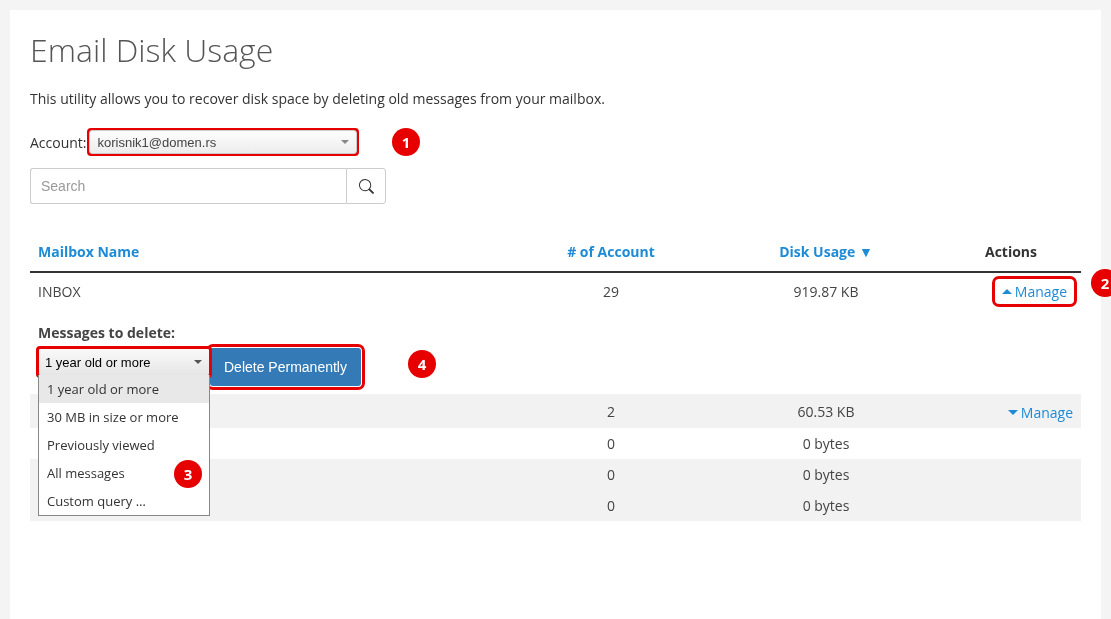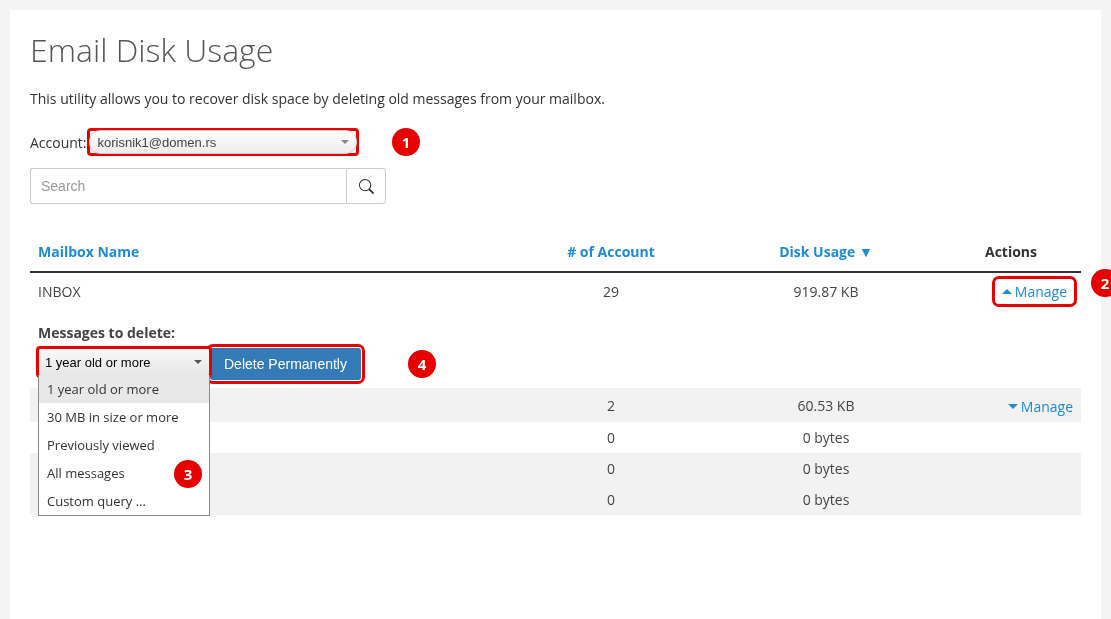--- a/index.html
+++ b/index.html
@@ -32,21 +32,21 @@
       align-items: center;
       gap: 2px;
     }
     .label-account {
       font-size: 14px;
       color: #333;
     }
     .account-select {
       background: linear-gradient(#fdfdfd, #ededed);
       border: 1px solid #ccc;
-      border-radius: 11px;
+      border-radius: 3px;
       height: 24px;
       padding: 0 20px 0 8px;
       font-size: 13px;
       color: #444;
       appearance: none;
       width: 268px;
       position: relative;
     }
     .select-wrapper { position: relative; display: inline-block; }
     .select-wrapper::after {
@@ -179,21 +179,21 @@
       color: #333;
       cursor: pointer;
     }
     .dropdown-open .opt.selected { background: #e8e8e8; }
     .delete-btn {
       background: #337ab7;
       color: #fff;
       border: none;
       border-radius: 3px;
       padding: 0 14px;
-      height: 32px;
+      height: 38px;
       font-size: 14px;
       cursor: pointer;
     }
     
     .outline-red { outline: 3px solid #e60000; outline-offset: -1px; border-radius: 2px; }
     .outline-red-tight { outline: 3px solid #e60000; outline-offset: 1px; border-radius: 3px; }
     .badge {
       background: #e60000;
       color: #fff;
       width: 28px;

